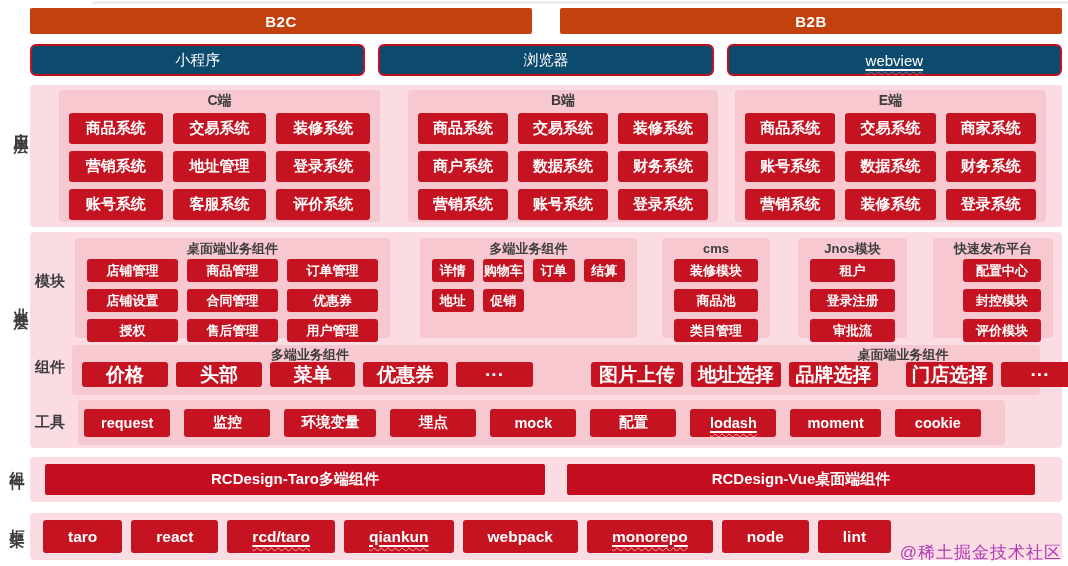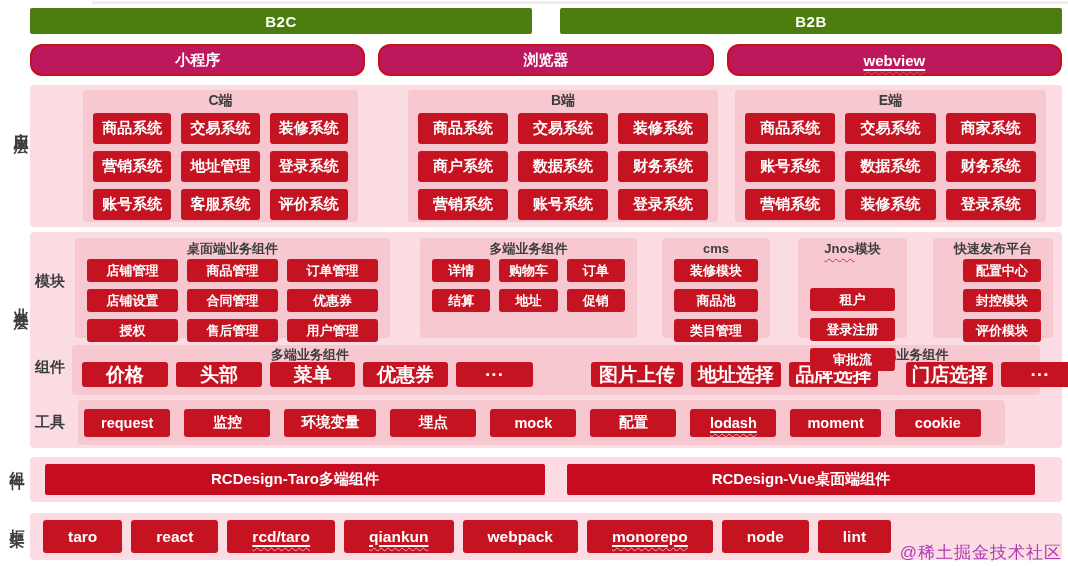--- a/index.html
+++ b/index.html
@@ -2,27 +2,27 @@
 <html><head>
 <meta charset="utf-8">
 <style>
   html,body{margin:0;padding:0;background:#fff;}
   body{width:1068px;height:566px;position:relative;overflow:hidden;
        font-family:"Liberation Sans","DejaVu Sans",sans-serif;}
   .topline{position:absolute;left:92px;top:1px;width:976px;height:3px;background:#ededed;}
 
   
   .banner-row{position:absolute;left:30px;top:8px;width:1032px;height:26px;display:flex;gap:28px;}
-  .top-banner{flex:1;background:#4d7c0f;color:#fff;font-weight:bold;font-size:15px;
+  .top-banner{flex:1;background:#c2410c;color:#fff;font-weight:bold;font-size:15px;
               display:flex;align-items:center;justify-content:center;border-radius:2px;letter-spacing:.5px;}
 
   
   .container-row{position:absolute;left:30px;top:44px;width:1032px;height:32px;display:flex;gap:13px;}
-  .container-box{flex:1;background:#be185d;border:2px solid #c5101d;border-radius:12px;color:#fff;
-                 font-weight:bold;font-size:15px;display:flex;align-items:center;justify-content:center;
+  .container-box{flex:1;background:#0c4a6e;border:2px solid #c5101d;border-radius:6px;color:#fff;
+                 font-weight:normal;font-size:15px;display:flex;align-items:center;justify-content:center;
                  --wv:#e05050;}
 
   
   .side-label{position:absolute;writing-mode:vertical-rl;text-orientation:upright;color:#3c3c40;
               font-size:15px;font-weight:600;letter-spacing:4px;}
   #lblApp{left:11px;top:120px;}
   #lblBiz{left:11px;top:296px;}
   #lblComp{left:7px;top:459px;}
   #lblFw{left:7px;top:517px;}
 
@@ -100,21 +100,21 @@
       <span class="sqs"><span class="sqw">webview</span></span>
     </div>
   </div>
 
 <div class="side-label" id="lblApp">应用层</div>
 <div class="side-label" id="lblBiz">业务层</div>
 <div class="side-label" id="lblComp">组件</div>
 <div class="side-label" id="lblFw">框架</div>
 
 <section class="panel app-panel" id="appPanel">
-    <div class="app-group" style="left: 53px; width: 275px;">
+    <div class="app-group" style="left: 29px; width: 321px;">
       <div class="g-title">C端</div>
       <div class="app-grid">
         <div class="btn">商品系统</div>
         <div class="btn">交易系统</div>
         <div class="btn">装修系统</div>
         <div class="btn">营销系统</div>
         <div class="btn">地址管理</div>
         <div class="btn">登录系统</div>
         <div class="btn">账号系统</div>
         <div class="btn">客服系统</div>
@@ -194,40 +194,40 @@
         <div class="btn">店铺设置</div>
         <div class="btn">合同管理</div>
         <div class="btn">优惠券</div>
         <div class="btn">授权</div>
         <div class="btn">售后管理</div>
         <div class="btn">用户管理</div>
       </div>
     </div>
     <div class="mod-group" style="left: 390px; width: 217px;">
       <div class="g-title">多端业务组件</div>
-      <div class="mod-grid" style="grid-template-columns: repeat(3, 1fr); text-align: center;">
+      <div class="mod-grid" style="grid-template-columns: repeat(4, 1fr); text-align: center;">
         <div class="btn">详情</div>
         <div class="btn">购物车</div>
         <div class="btn">订单</div>
         <div class="btn">结算</div>
         <div class="btn">地址</div>
         <div class="btn">促销</div>
       </div>
     </div>
     <div class="mod-group" style="left: 632px; width: 108px;">
       <div class="g-title"><span class="sqw">cms</span></div>
       <div class="mod-grid" style="grid-template-columns: repeat(1, 1fr);">
         <div class="btn">装修模块</div>
         <div class="btn">商品池</div>
         <div class="btn">类目管理</div>
       </div>
     </div>
     <div class="mod-group" style="left: 768px; width: 109px;">
       <div class="g-title"><span class="sqw">Jnos</span>模块</div>
-      <div class="mod-grid" style="grid-template-columns: repeat(1, 1fr); margin-top: 29px;">
+      <div class="mod-grid" style="grid-template-columns: repeat(1, 1fr);">
         <div class="btn">租户</div>
         <div class="btn">登录注册</div>
         <div class="btn">审批流</div>
       </div>
     </div>
     <div class="mod-group" style="left: 903px; width: 120px;">
       <div class="g-title">快速发布平台</div>
       <div class="mod-grid" style="grid-template-columns: repeat(1, 1fr); padding-left: 30px;">
         <div class="btn">配置中心</div>
         <div class="btn">封控模块</div>

